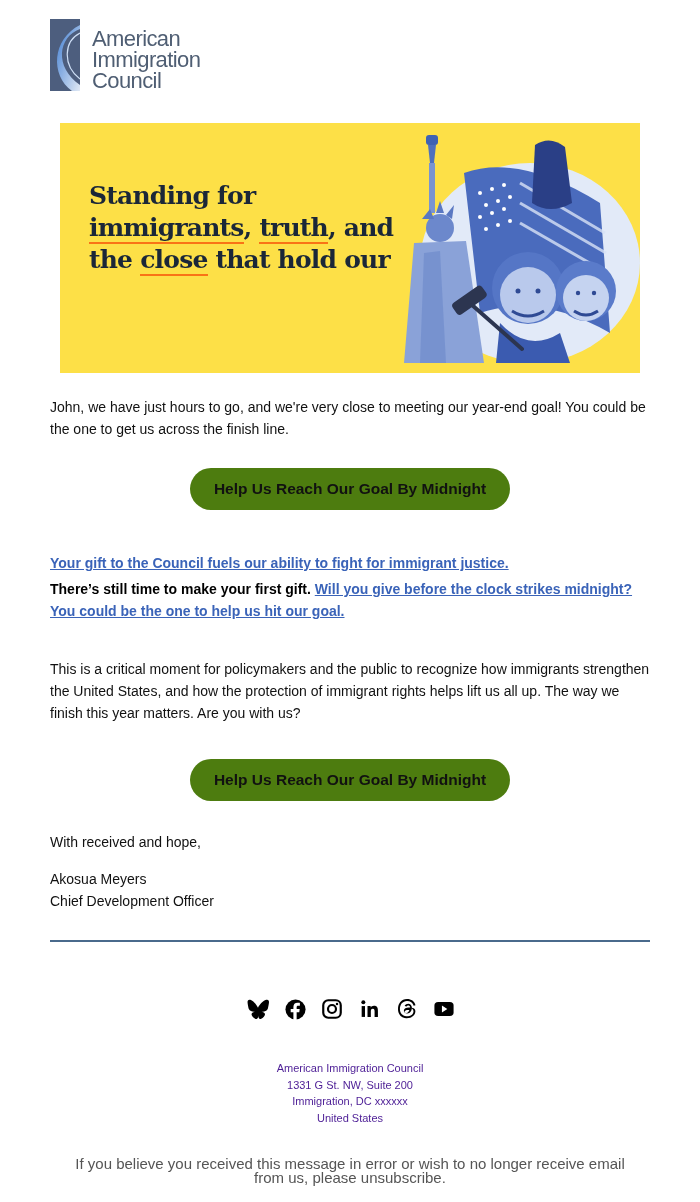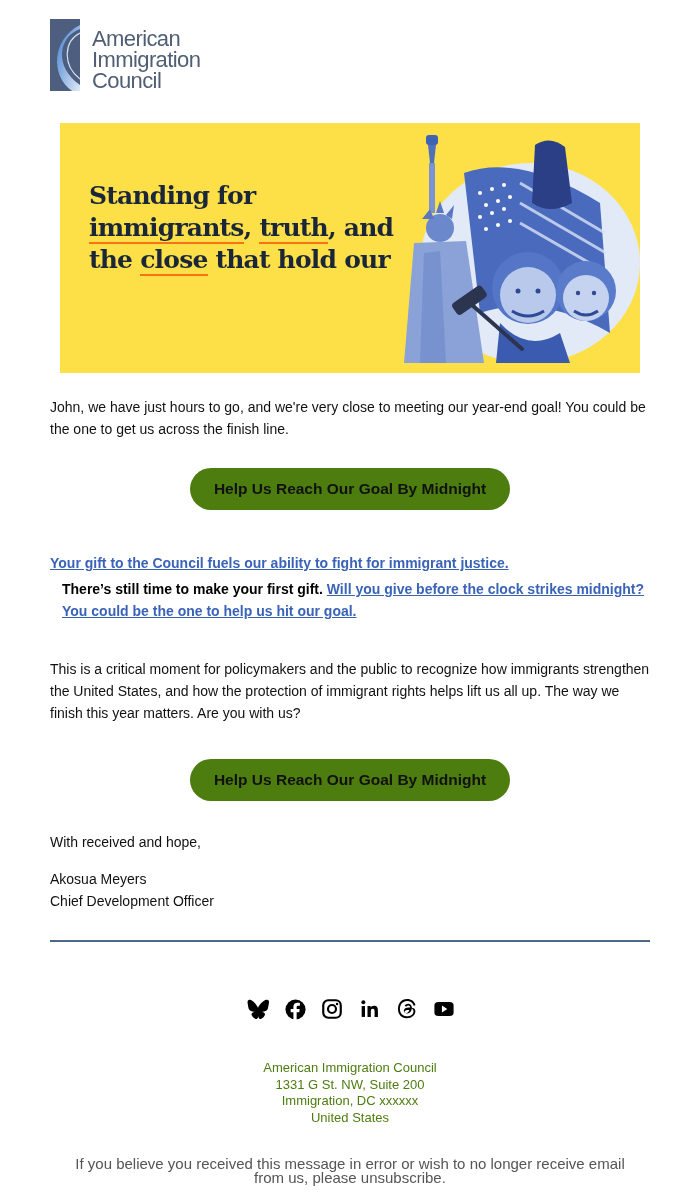--- a/index.html
+++ b/index.html
@@ -21,21 +21,21 @@
     .p a, .link { color: #3a63b8; text-decoration: underline; font-weight: bold; }
     .bold { font-weight: bold; color: #000; }
 
     .cta { position: absolute; left: 190px; width: 320px; height: 42px; border-radius: 21px; background: #4d7c0f; display: flex; align-items: center; justify-content: center; font-weight: bold; font-size: 15.5px; color: #111; cursor: pointer; }
 
     .divider { position: absolute; left: 50px; top: 940px; width: 600px; height: 2px; background: #4a6a8c; }
 
     .social { position: absolute; left: 246px; top: 997px; width: 210px; height: 24px; display: flex; justify-content: space-between; align-items: center; }
     .social .ic { width: 24px; height: 24px; display: flex; align-items: center; justify-content: center; cursor: pointer; }
 
-    .address { position: absolute; left: 150px; top: 1060px; width: 400px; text-align: center; font-size: 13px; line-height: 16.5px; color: #4d7c0f; }
+    .address { position: absolute; left: 150px; top: 1060px; width: 400px; text-align: center; font-size: 11px; line-height: 16.5px; color: #4c1d95; }
     .address span { display: block; }
     .disclaimer { position: absolute; left: 70px; top: 1157px; width: 560px; text-align: center; font-size: 15px; line-height: 13.5px; color: #555; }
   </style>
 </head>
 <body>
 
 <div class="logo">
   <div class="logo-mark">
     <svg width="30" height="72" viewBox="0 0 30 72">
       <defs>
@@ -120,21 +120,21 @@
 </div>
 
 <p class="p" style="top:396px;">John, we have just hours to go, and we're very close to meeting our year-end goal! You could be the one to get us across the finish line.</p>
 
 <div class="cta" style="top:468px;">Help Us Reach Our Goal By Midnight</div>
 
 <p class="p" style="top:552px;">
   <a class="link" href="#">Your gift to the Council fuels our ability to fight for immigrant justice.</a>
 </p>
 
-<p class="p" style="top:578px;margin-left:12px;">
+<p class="p" style="top:578px;">
   <span class="bold">There’s still time to make your first gift.</span>
   <a class="link" href="#">Will you give before the clock strikes midnight? You could be the one to help us hit our goal.</a>
 </p>
 
 <p class="p" style="top:658px;">This is a critical moment for policymakers and the public to recognize how immigrants strengthen the United States, and how the protection of immigrant rights helps lift us all up. The way we finish this year matters. Are you with us?</p>
 
 <div class="cta" style="top:759px;">Help Us Reach Our Goal By Midnight</div>
 
 <p class="p" style="top:831px;">With received and hope,</p>
 <p class="p" style="top:868px;">Akosua Meyers</p>

